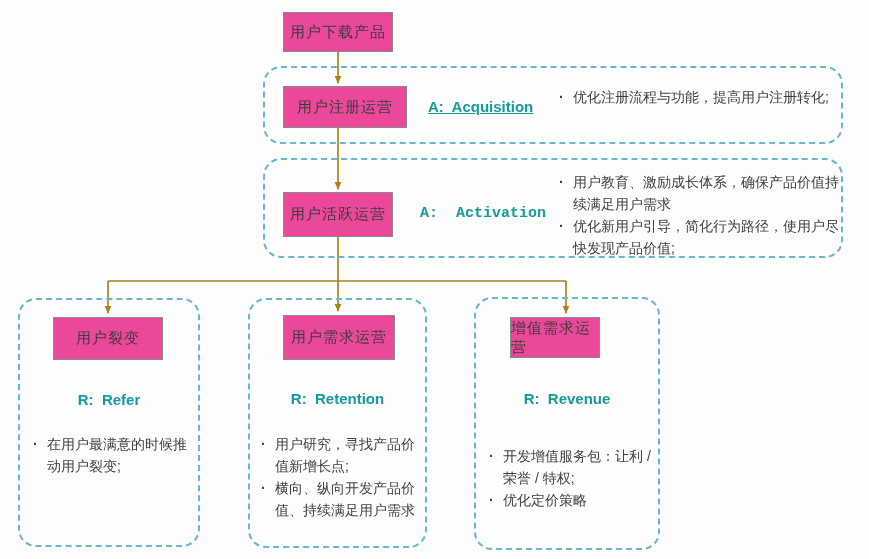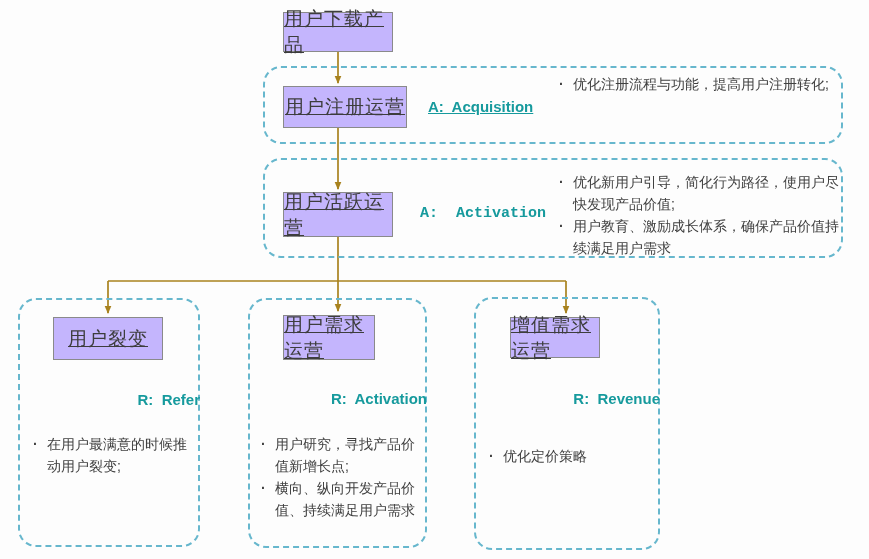--- a/index.html
+++ b/index.html
@@ -6,47 +6,46 @@
   html,body { width:869px; height:559px; }
   body {
     position:relative;
     background:#fdfdfd;
     font-family:"Liberation Sans","DejaVu Sans",sans-serif;
     color:#404040;
     overflow:hidden;
   }
   .node-box {
     position:absolute;
-    background:#c4b5fd;
+    background:#ec4899;
     border:1px solid #8a8a8a;
     display:flex;
     align-items:center;
     justify-content:center;
-    font-size:19px;
+    font-size:15px;
     color:#3d3d3d;
     letter-spacing:1px;
     z-index:2;
-    text-decoration:underline;
   }
   .dashed-container {
     position:absolute;
     border:2px dashed #67b7cd;
     border-radius:18px;
     background:transparent;
     z-index:1;
   }
   .stage-label {
     position:absolute;
     font-size:15px;
     font-weight:bold;
     color:#169a9d;
     white-space:pre;
     z-index:2;
   }
-  .stage-label.centered { text-align:right; }
+  .stage-label.centered { text-align:center; }
   ul.bullets {
     position:absolute;
     list-style:none;
     z-index:2;
   }
   ul.bullets li {
     position:relative;
     padding-left:17px;
     font-size:14px;
     line-height:22px;
@@ -83,45 +82,46 @@
   <line x1="108" y1="281" x2="108" y2="313" stroke="#a8821e" stroke-width="1.7" marker-end="url(#arrow)"></line>
   <line x1="338" y1="281" x2="338" y2="311" stroke="#a8821e" stroke-width="1.7" marker-end="url(#arrow)"></line>
   <line x1="566" y1="281" x2="566" y2="313" stroke="#a8821e" stroke-width="1.7" marker-end="url(#arrow)"></line>
 </svg>
 
 <div class="node-box" style="left:283px; top:12px; width:110px; height:40px;">用户下载产品</div>
 
 <div class="dashed-container" style="left:263px; top:66px; width:580px; height:78px;"></div>
 <div class="node-box" style="left:283px; top:86px; width:124px; height:42px;">用户注册运营</div>
 <div class="stage-label" style="left:428px; top:98px; width:140px;text-decoration:underline;">A:  Acquisition</div>
-<ul class="bullets" style="left:556px; top:73px; width:287px;">
+<ul class="bullets" style="left:556px; top:86px; width:287px;">
   <li>优化注册流程与功能，提高用户注册转化;</li>
 </ul>
 
 <div class="dashed-container" style="left:263px; top:158px; width:580px; height:100px;"></div>
 <div class="node-box" style="left:283px; top:192px; width:110px; height:45px;">用户活跃运营</div>
 <div class="stage-label" style="left:420px; top:205px; width:140px;font-family:Liberation Mono, monospace;">A:  Activation</div>
 <ul class="bullets" style="left:556px; top:171px; width:290px;">
+  <li>用户教育、激励成长体系，确保产品价值持续满足用户需求</li>
   <li>优化新用户引导，简化行为路径，使用户尽快发现产品价值;</li>
-  <li>用户教育、激励成长体系，确保产品价值持续满足用户需求</li>
 </ul>
 
 <div class="dashed-container" style="left:18px; top:298px; width:182px; height:249px;"></div>
 <div class="node-box" style="left:53px; top:317px; width:110px; height:43px;">用户裂变</div>
 <div class="stage-label centered" style="left:18px; top:391px; width:182px;">R:  Refer</div>
 <ul class="bullets" style="left:30px; top:433px; width:160px;">
   <li>在用户最满意的时候推动用户裂变;</li>
 </ul>
 
 <div class="dashed-container" style="left:248px; top:298px; width:179px; height:250px;"></div>
-<div class="node-box" style="left:283px; top:315px; width:92px; height:45px;">用户需求运营</div>
-<div class="stage-label centered" style="left:248px; top:390px; width:179px;">R:  Activation</div>
+<div class="node-box" style="left:283px; top:315px; width:112px; height:45px;">用户需求运营</div>
+<div class="stage-label centered" style="left:248px; top:390px; width:179px;">R:  Retention</div>
 <ul class="bullets" style="left:258px; top:433px; width:164px;">
   <li>用户研究，寻找产品价值新增长点;</li>
   <li>横向、纵向开发产品价值、持续满足用户需求</li>
 </ul>
 
 <div class="dashed-container" style="left:474px; top:297px; width:186px; height:253px;"></div>
 <div class="node-box" style="left:510px; top:317px; width:90px; height:41px;">增值需求运营</div>
 <div class="stage-label centered" style="left:474px; top:390px; width:186px;">R:  Revenue</div>
 <ul class="bullets" style="left:486px; top:445px; width:166px;">
+  <li>开发增值服务包：让利 / 荣誉 / 特权;</li>
   <li>优化定价策略</li>
 </ul>
 
 </body></html>

